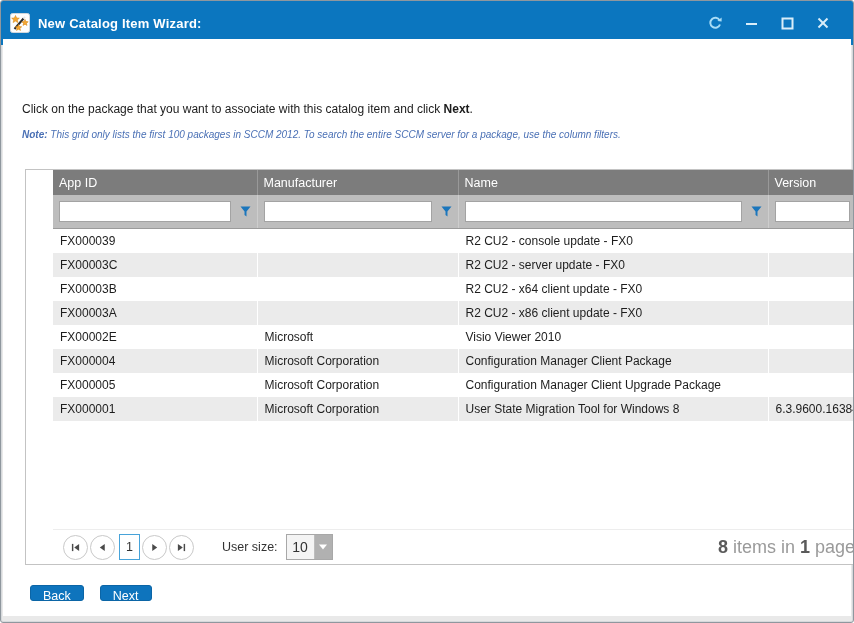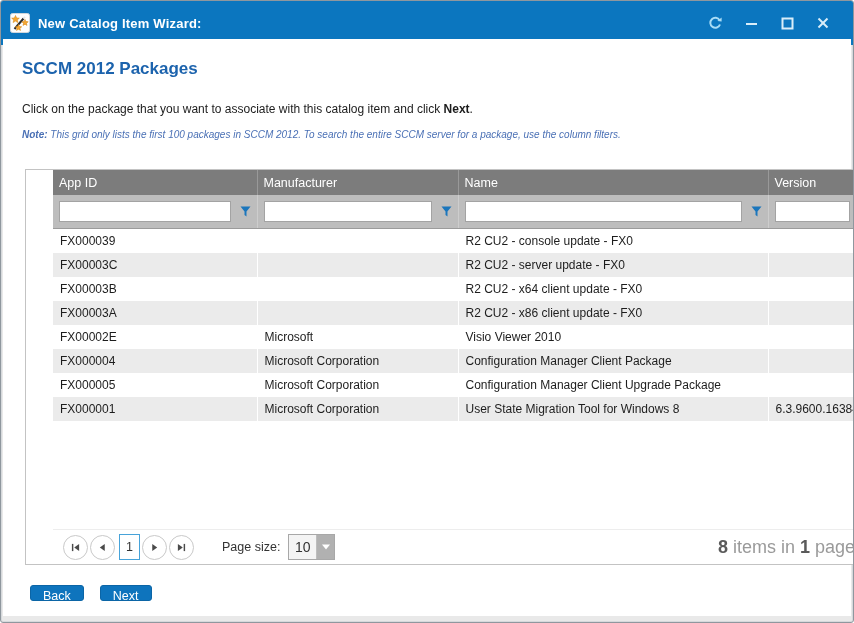--- a/index.html
+++ b/index.html
@@ -152,21 +152,20 @@
         <svg width="12" height="12" viewBox="0 0 12 12">
           <line x1="1.5" y1="1.5" x2="10.5" y2="10.5" stroke="#d9edf9" stroke-width="2"></line>
           <line x1="10.5" y1="1.5" x2="1.5" y2="10.5" stroke="#d9edf9" stroke-width="2"></line>
         </svg>
       </div>
     </div>
   </div>
 
   <div class="content">
 
-    <div class="page-title">SCCM 2012 Packages</div>
 
     <div class="instruction"><span>Click on the package that you want to associate with this catalog item and click </span><b>Next</b><span>.</span></div>
 
     <div class="note"><b>Note:</b><span> This grid only lists the first 100 packages in SCCM 2012. To search the entire SCCM server for a package, use the column filters.</span></div>
 
     <div class="grid">
       <table class="grid-table">
         <colgroup>
           <col style="width:204px">
             <col style="width:201px">
@@ -286,21 +285,21 @@
           <svg width="9" height="9" viewBox="0 0 10 10">
               <polygon points="2.5,1 2.5,9 8,5" fill="#4a4a4a"></polygon>
             </svg>
         </div>
         <div class="pg-btn">
           <svg width="9" height="9" viewBox="0 0 10 10">
               <polygon points="1,1 1,9 6.4,5" fill="#4a4a4a"></polygon>
               <rect x="7.4" y="1" width="1.6" height="8" fill="#4a4a4a"></rect>
             </svg>
         </div>
-        <span class="pagesize-label">Page size:</span>
+        <span class="pagesize-label">User size:</span>
         <div class="pagesize-dd">
           <div class="pagesize-value">10</div>
           <div class="pagesize-arrow">
             <svg width="10" height="8" viewBox="0 0 10 8">
                 <polygon points="1,1.5 9,1.5 5,6.5" fill="#ffffff"></polygon>
               </svg>
           </div>
         </div>
         <div class="pager-summary"><b>8</b><span> items in </span><b>1</b><span> pages</span></div>
       </div>

